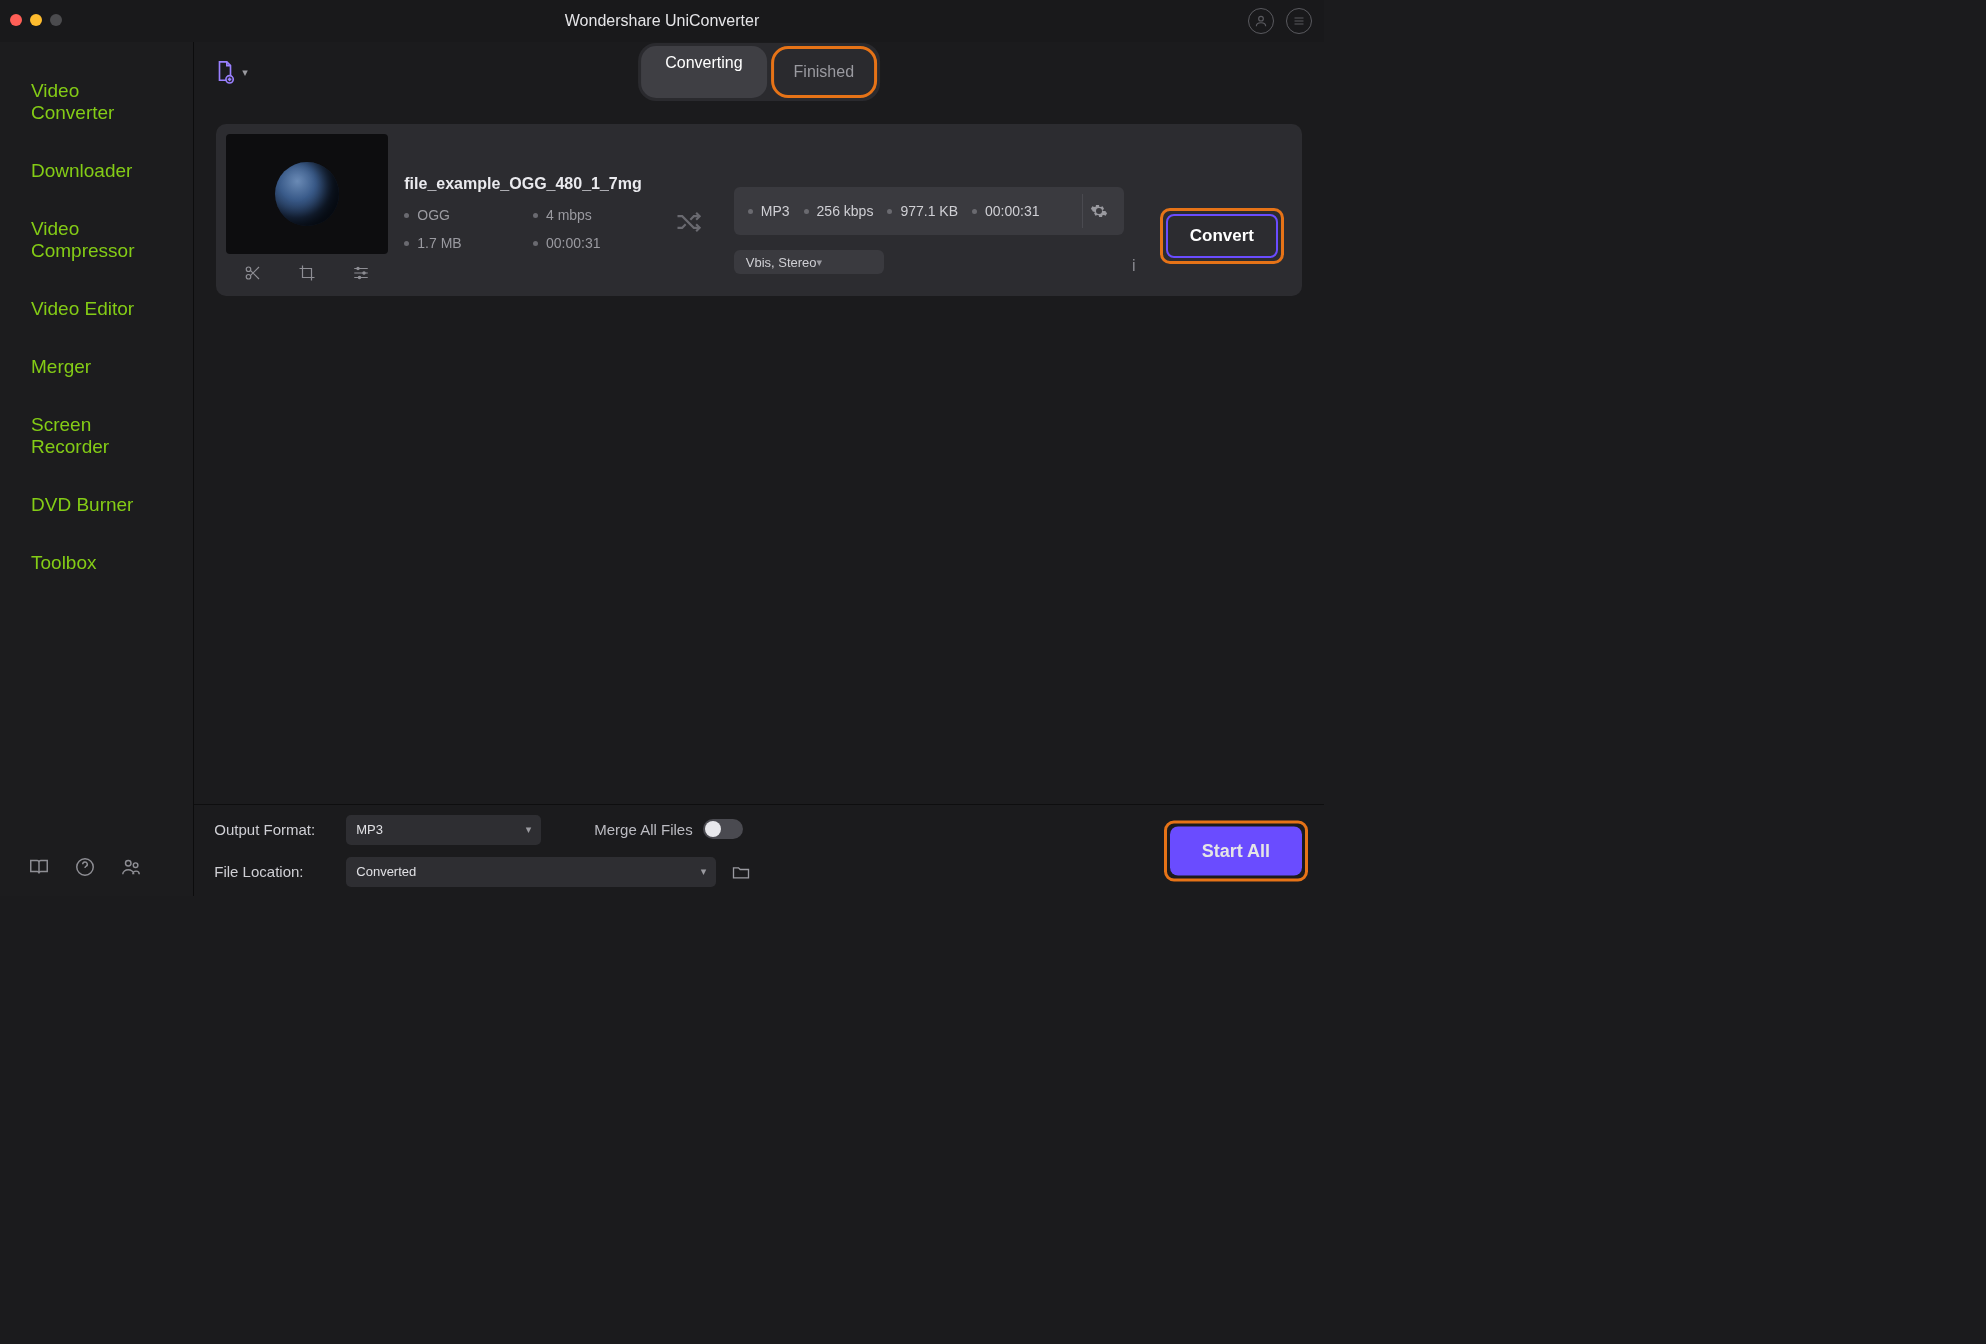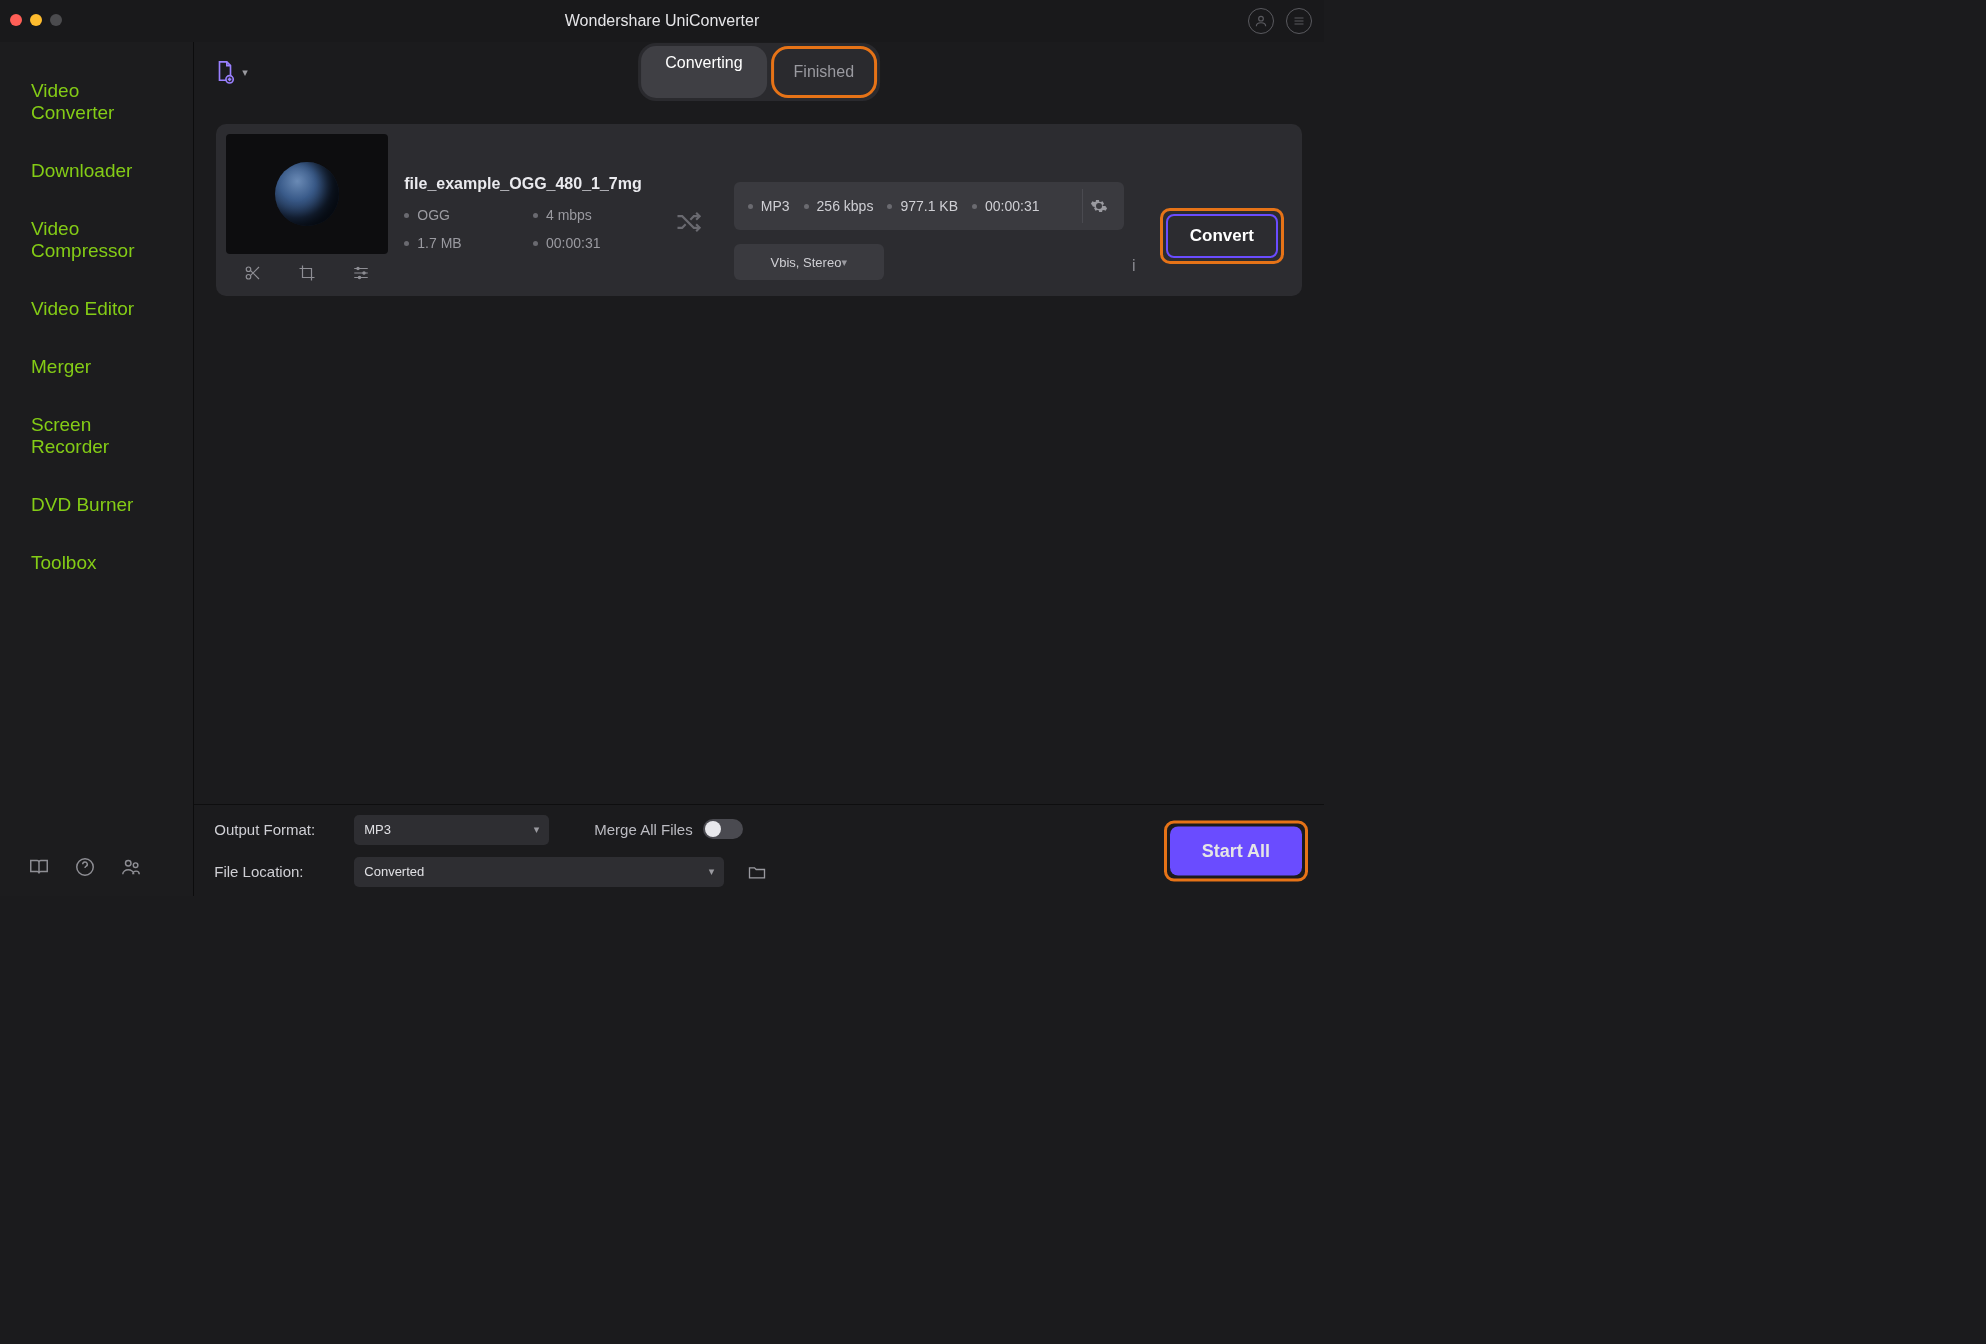--- a/index.html
+++ b/index.html
@@ -132,22 +132,22 @@
     padding: 0 8px 0 14px;
     gap:14px;
     font-size:14px; color:#cfcfd4;
     width:390px;
   }
   .dspec { display:flex; align-items:center; gap:8px; }
   .dspec::before { content:""; width:5px; height:5px; border-radius:50%; background:#6a6a70; }
   .gear { margin-left:auto; width:34px; height:34px; display:flex; align-items:center; justify-content:center; color:#9a9aa0; border-left:1px solid #4a4a50; }
 
   .audiosel {
-    background: var(--bg-3); border-radius:6px; height:36px; width:150px;
-    display:flex; align-items:center; justify-content:center;
+    background: var(--bg-3); border-radius:6px; height:24px; width:150px;
+    display:flex; align-items:center; justify-content:flex-start;
     padding:0 12px; font-size:13px; color:#cfcfd4;
   }
   .infoicon { width:20px; display:flex; align-items:center; justify-content:center; color:#8a8a90; margin-left:4px; margin-top:8px; }
 
   .convertcol { display:flex; justify-content:center; padding-top:52px; }
   .convert-btn-wrap {
     border:3px solid var(--highlight); border-radius:10px; padding:3px;
   }
   .convert-btn {
     border:2px solid var(--accent);
@@ -162,21 +162,21 @@
     height: 92px;
     border-top:1px solid #0e0e0f;
     padding: 10px 20px;
     display:flex; align-items:center;
     gap: 16px;
     position:relative;
     color:#bcbcc2;
     font-size:15px;
   }
   .bb-rows { display:flex; flex-direction:column; gap:12px; }
-  .bb-row { display:flex; align-items:center; gap:22px; }
+  .bb-row { display:flex; align-items:center; gap:14px; }
   .bb-label { width:118px; color:#cfcfd4; }
   .select {
     background:#2e2e32; border-radius:5px; height:30px;
     display:flex; align-items:center; justify-content:space-between;
     padding:0 10px; width:195px; color:#e0e0e4; font-size:13px;
   }
   .select.wide { width:370px; }
   .folder-ic { width:22px; height:22px; color:#9a9aa0; display:flex; align-items:center; justify-content:center; }
   .merge { position:absolute; left:400px; top:14px; display:flex; align-items:center; gap:10px; }
   .toggle { width:40px; height:20px; background:#4a4a50; border-radius:10px; position:relative; }

